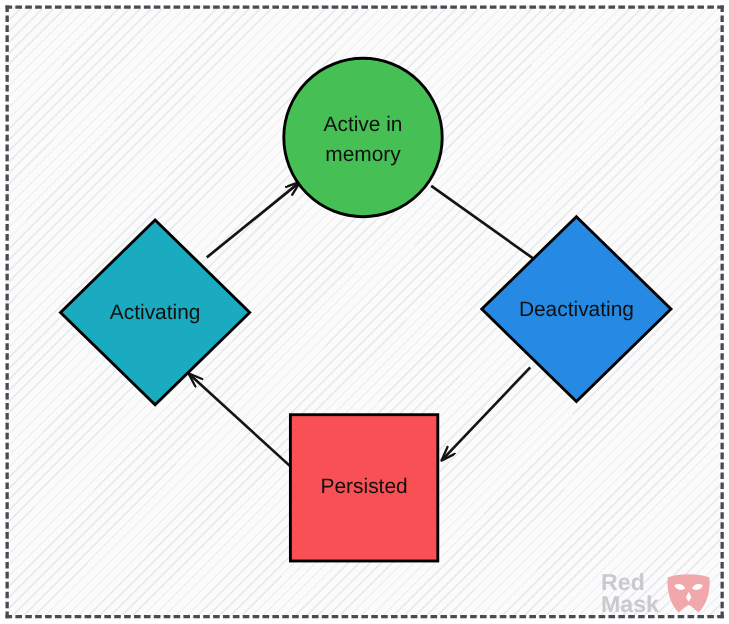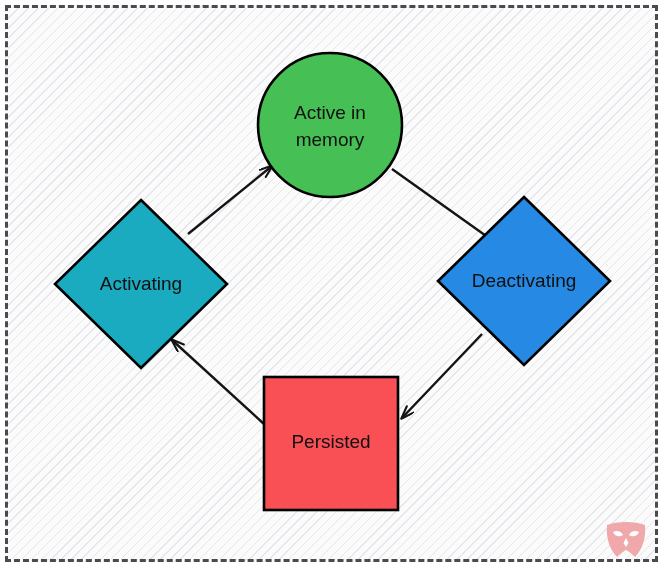--- a/index.html
+++ b/index.html
@@ -117,20 +117,24 @@
 
       <g>
         <rect x="264" y="377" width="134" height="133" fill="#f85055" stroke="#000000" stroke-width="2.6"></rect>
         <text class="node-label" x="331" y="443">Persisted</text>
       </g>
 
     </g>
   </svg>
 
   <div id="watermark">
+    <div class="wm-text">
+      <div>Red</div>
+      <div>Mask</div>
+    </div>
     <svg class="wm-mark" viewBox="0 0 46 42">
       <path d="M4 6 C14 2, 32 2, 42 6 C43 18, 40 30, 32 38 C28 34, 24 31, 23 31
                C22 31, 18 34, 14 38 C6 30, 3 18, 4 6 Z" fill="#f0a8aa"></path>
       <path d="M10 13 C14 11, 18 12, 20 16 C17 18, 12 18, 10 13 Z" fill="#ffffff"></path>
       <path d="M36 13 C32 11, 28 12, 26 16 C29 18, 34 18, 36 13 Z" fill="#ffffff"></path>
       <path d="M23 19 L25.5 24 L23 28 L20.5 24 Z" fill="#ffffff"></path>
     </svg>
   </div>
 
 </div>

